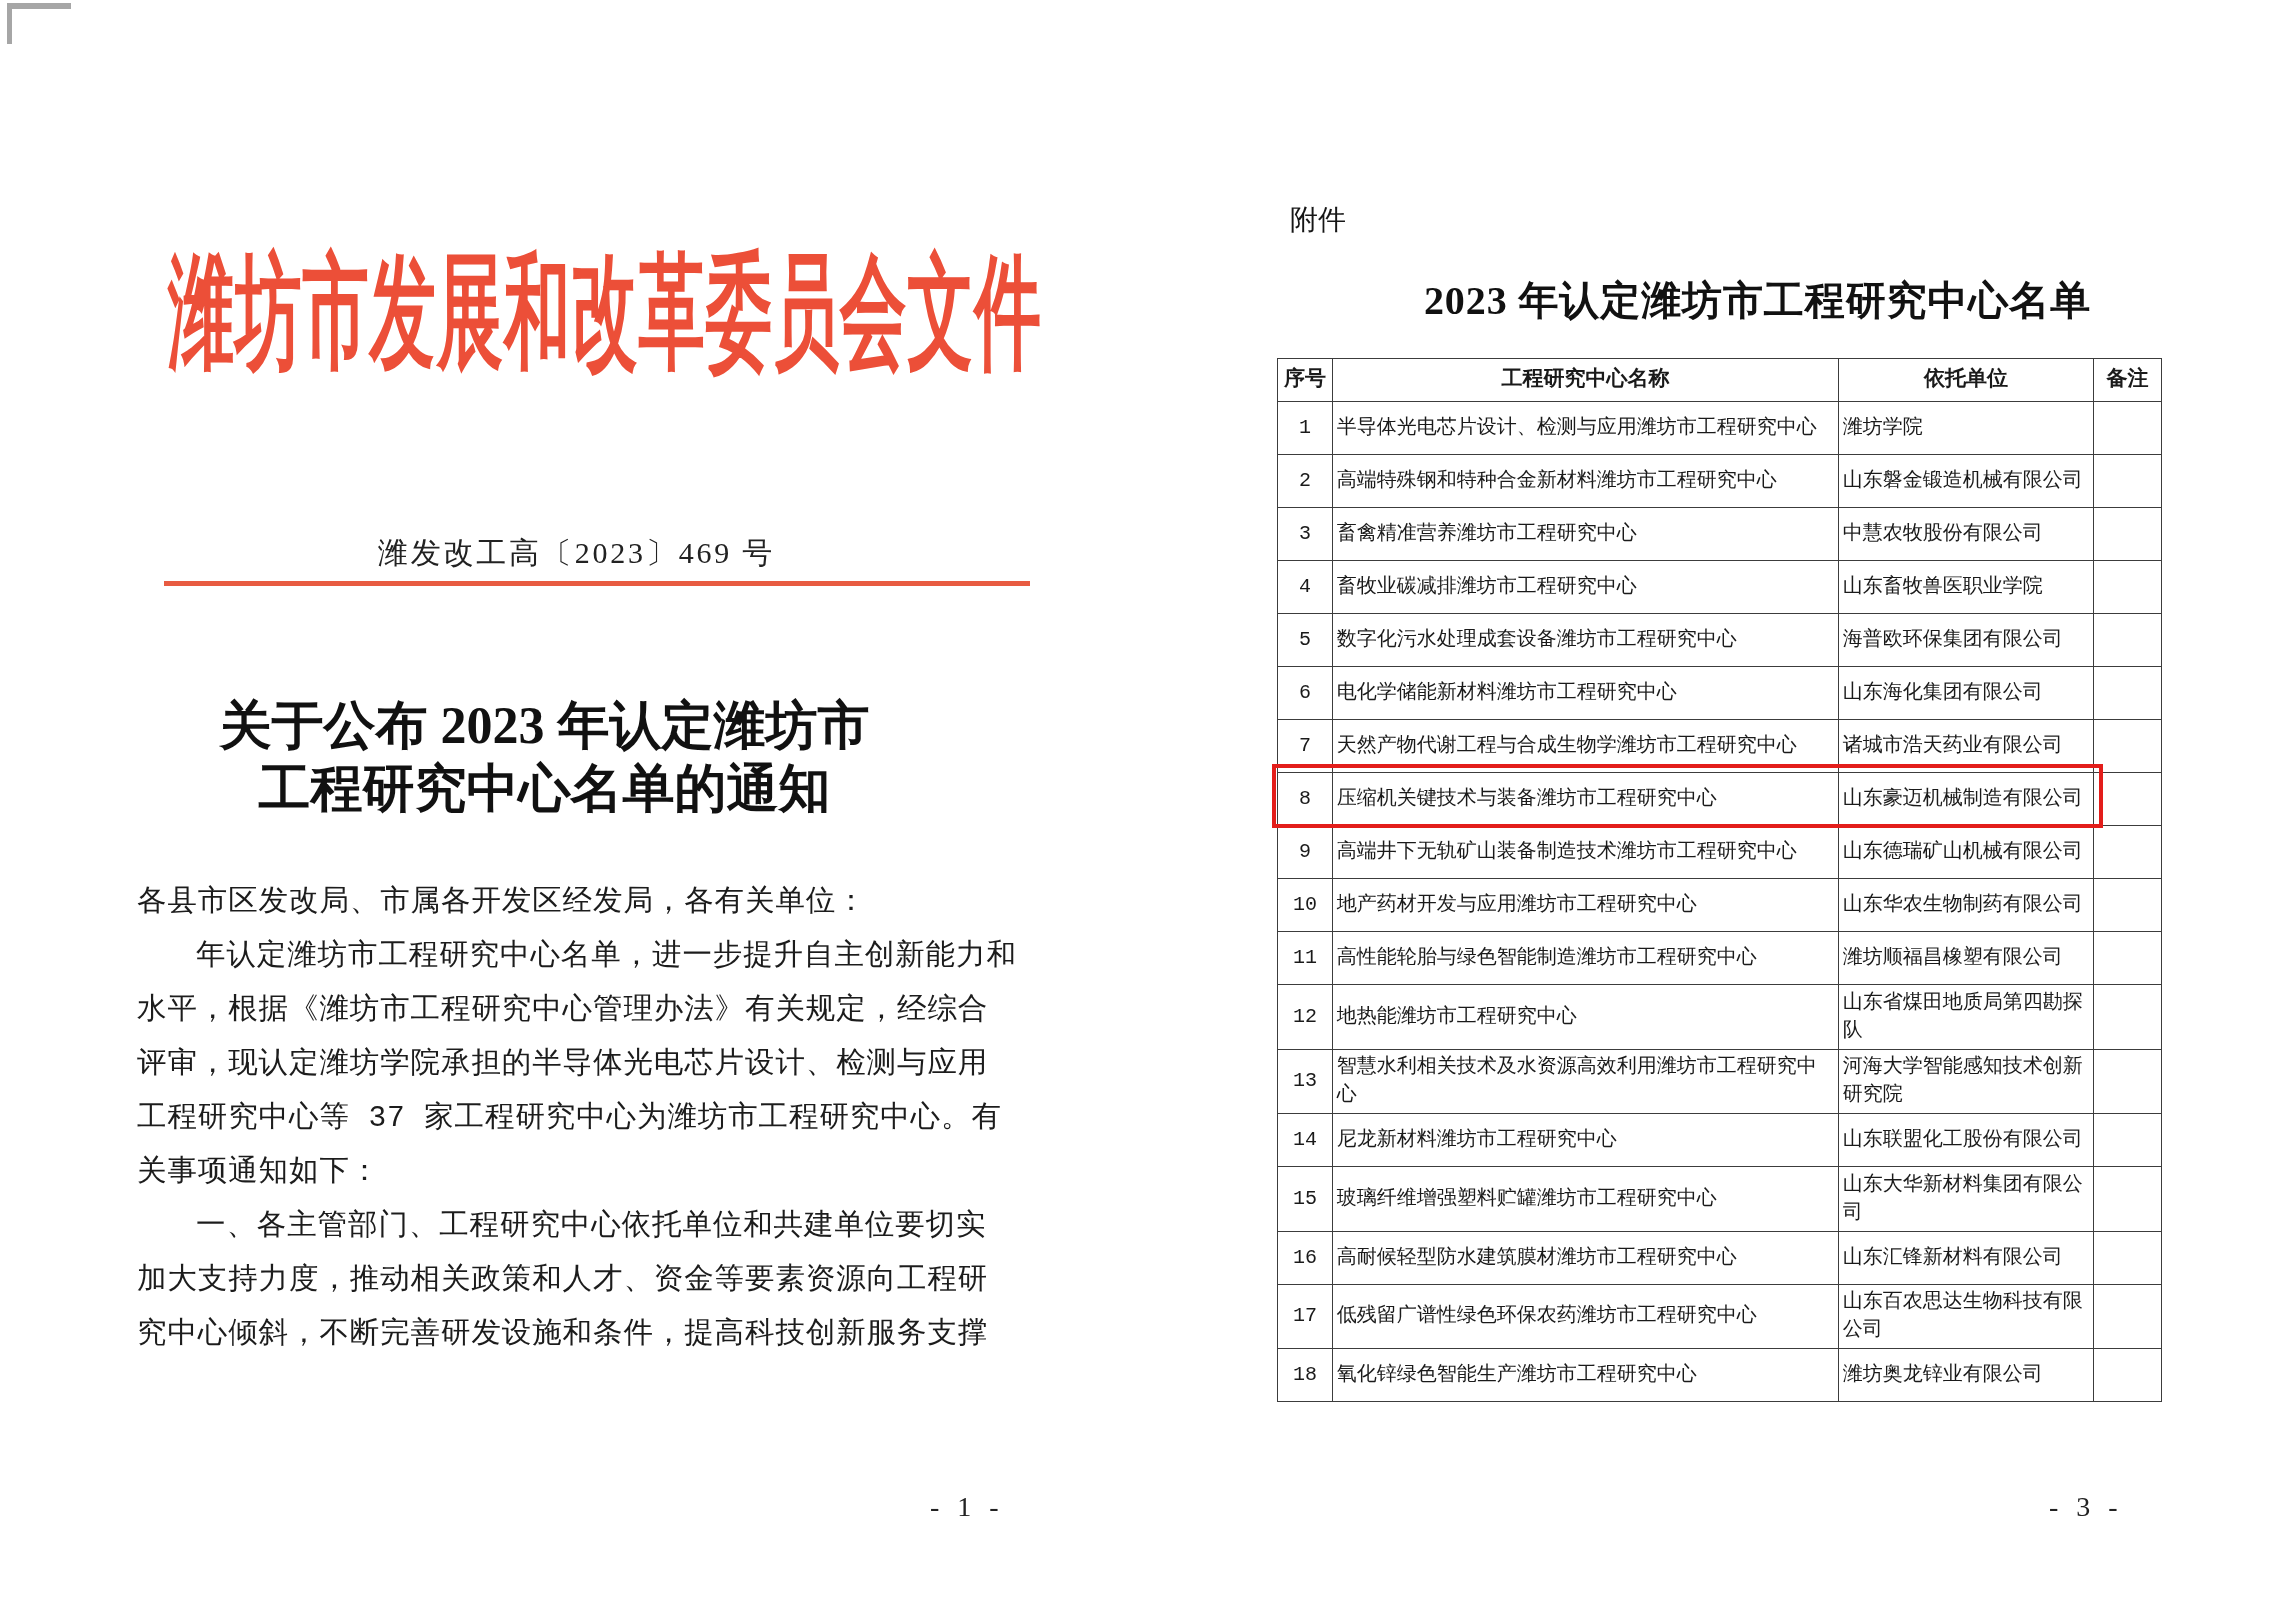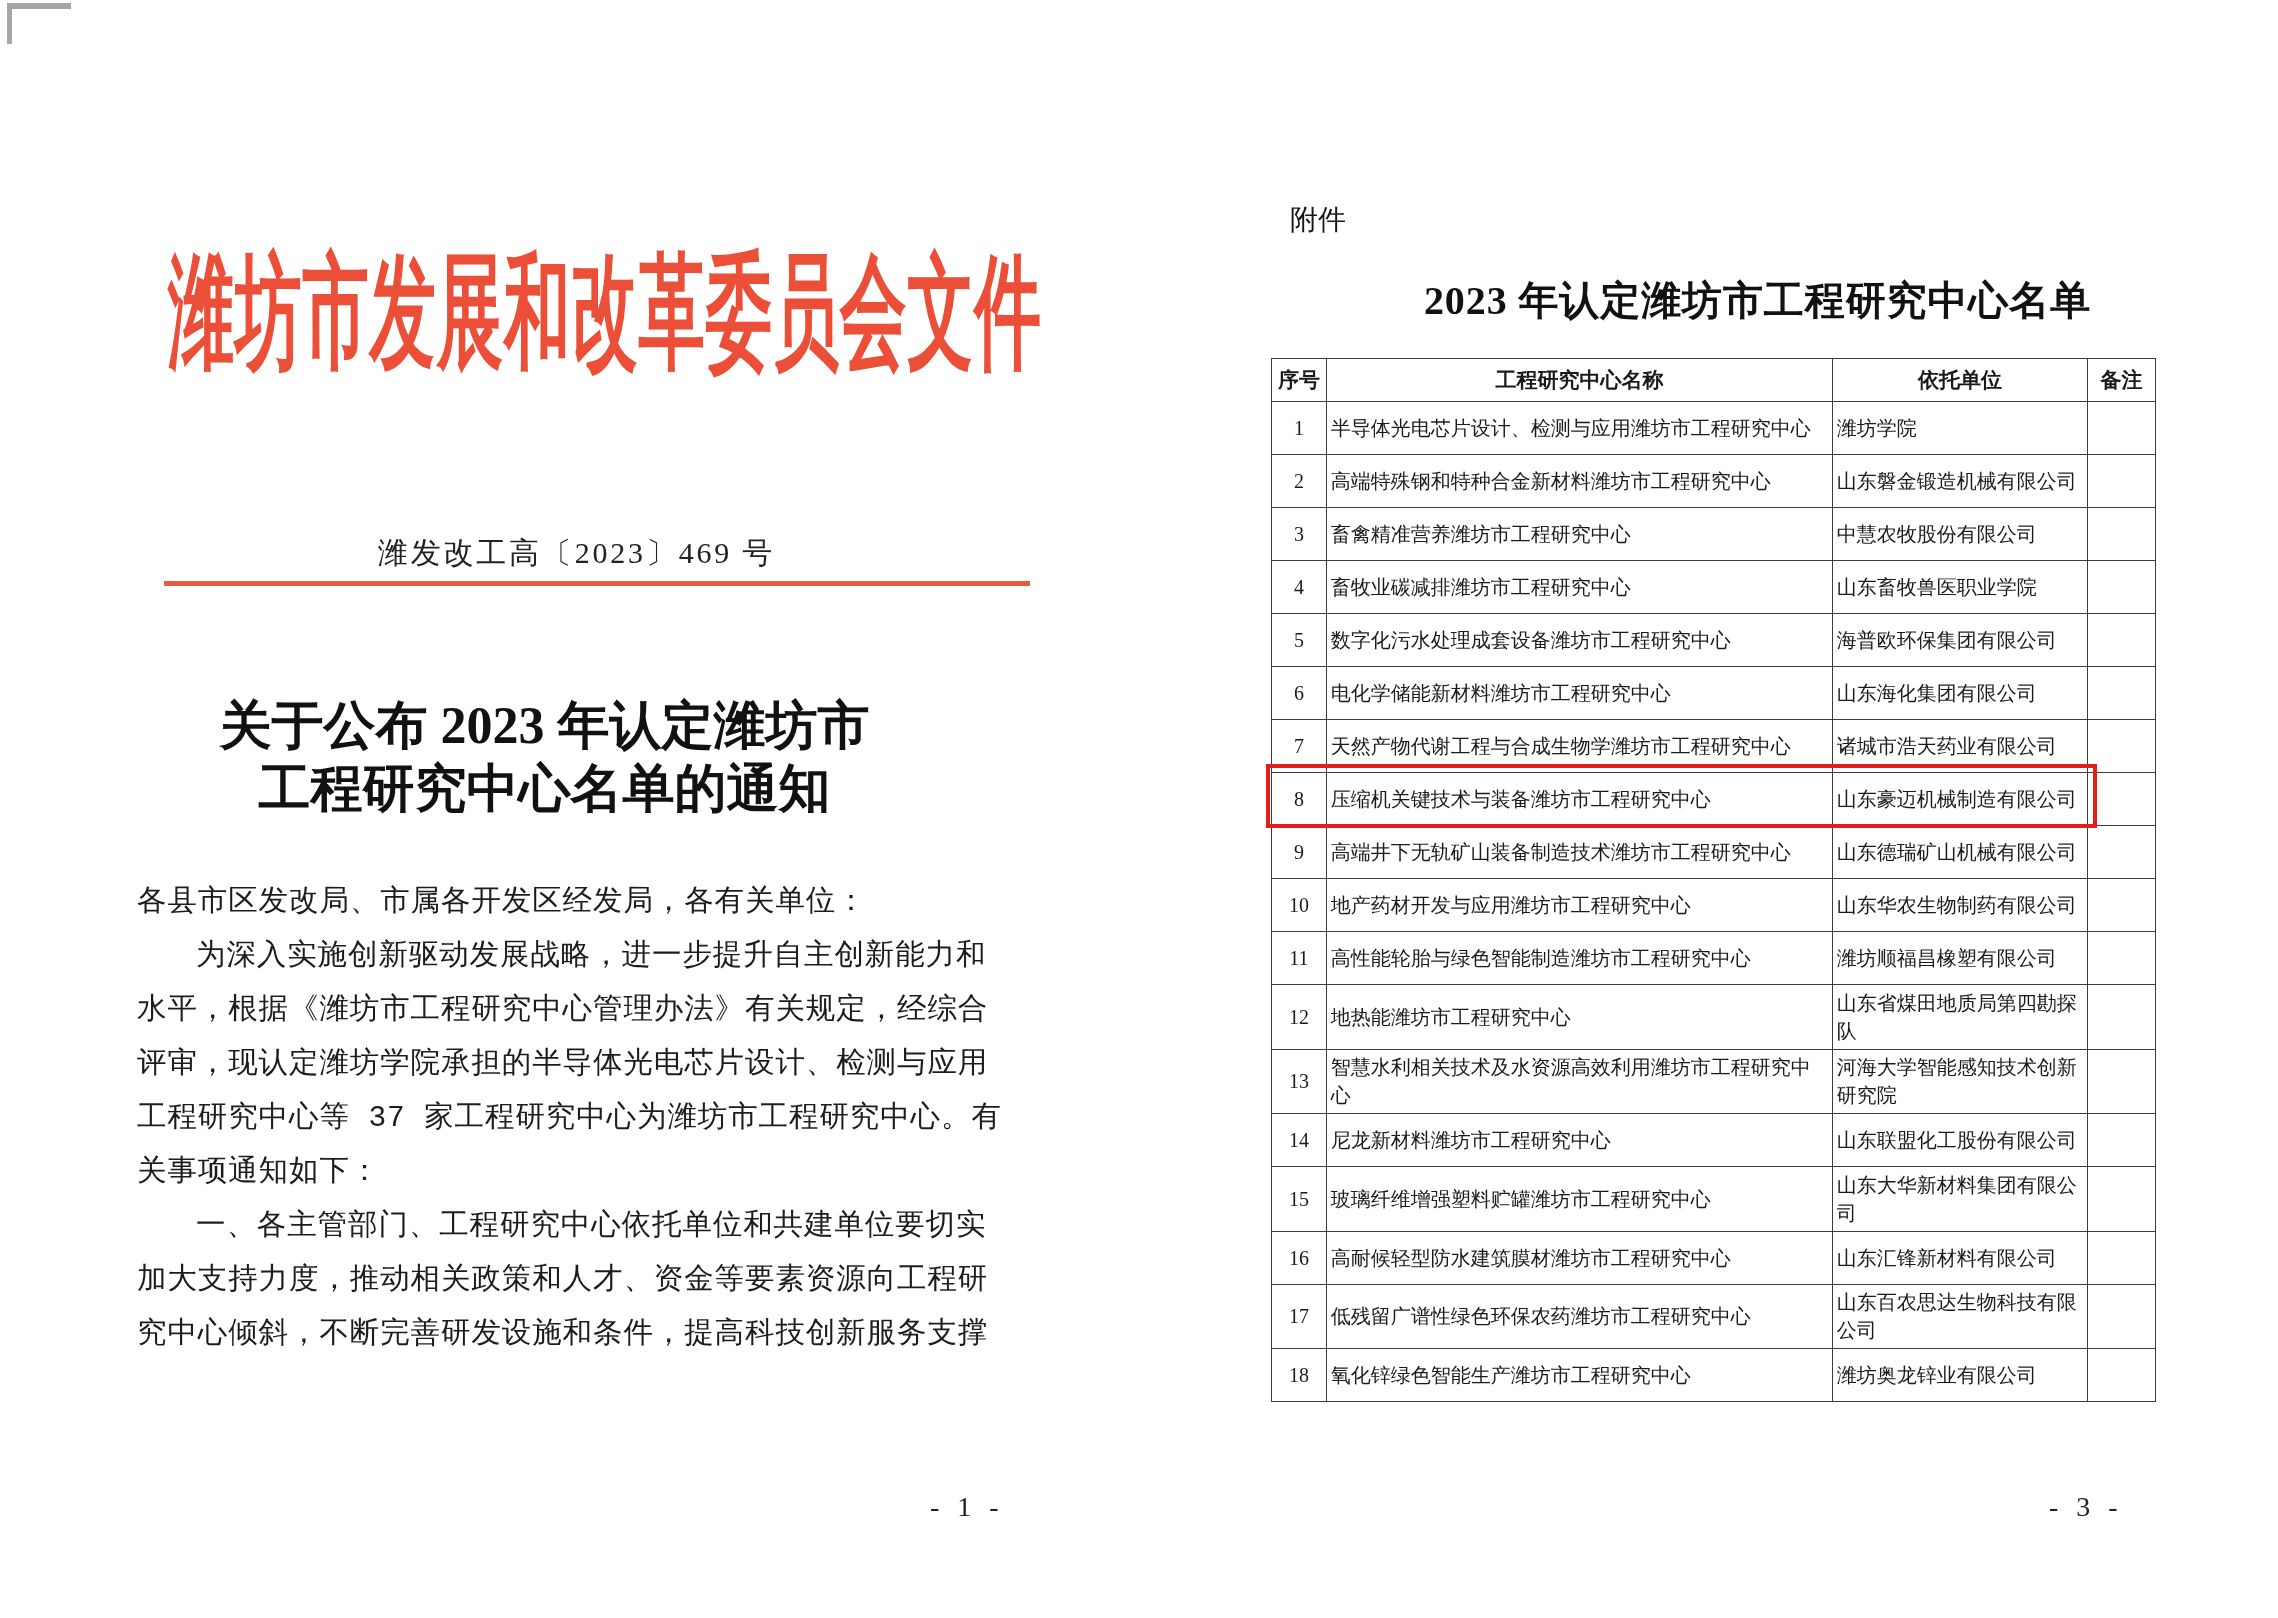--- a/index.html
+++ b/index.html
@@ -53,21 +53,21 @@
   
   .page-right{position:absolute;left:1139px;top:0;width:1140px;height:1619px;}
   .attachment-label{
     position:absolute;left:151px;top:201px;font-size:28px;color:#161616;
   }
   .table-title{
     position:absolute;left:74px;top:273px;width:1089px;
     text-align:center;font-size:40px;font-weight:bold;color:#111;
     letter-spacing:0.9px;
   }
-  .table-wrap{position:absolute;left:132px;top:358px;width:884px;}
+  .table-wrap{position:absolute;left:138px;top:358px;width:884px;font-family:Liberation Mono, monospace;}
   table.center-list{
     width:884px;table-layout:fixed;border-collapse:collapse;
   }
   table.center-list th,table.center-list td{
     border:1.8px solid #3c3c3c;
     font-size:20px;line-height:28px;color:#1a1a1a;
     vertical-align:middle;
     padding:3.7px 3.7px;
     overflow:hidden;
   }
@@ -98,21 +98,21 @@
 
     <div class="red-rule"></div>
 
     <div class="notice-title">
       <div>关于公布 2023 年认定潍坊市</div>
       <div>工程研究中心名单的通知</div>
     </div>
 
     <div class="body-text">
         <div class="body-line">各县市区发改局、市属各开发区经发局，各有关单位：</div>
-        <div class="body-line indent">为深入实施创新驱动发展战略，进一步提升自主创新能力和</div>
+        <div class="body-line indent">年认定潍坊市工程研究中心名单，进一步提升自主创新能力和</div>
         <div class="body-line">水平，根据《潍坊市工程研究中心管理办法》有关规定，经综合</div>
         <div class="body-line">评审，现认定潍坊学院承担的半导体光电芯片设计、检测与应用</div>
         <div class="body-line">工程研究中心等 37 家工程研究中心为潍坊市工程研究中心。有</div>
         <div class="body-line">关事项通知如下：</div>
         <div class="body-line indent">一、各主管部门、工程研究中心依托单位和共建单位要切实</div>
         <div class="body-line">加大支持力度，推动相关政策和人才、资金等要素资源向工程研</div>
         <div class="body-line">究中心倾斜，不断完善研发设施和条件，提高科技创新服务支撑</div>
       </div>
 
     <div class="page-num left">- 1 -</div>

